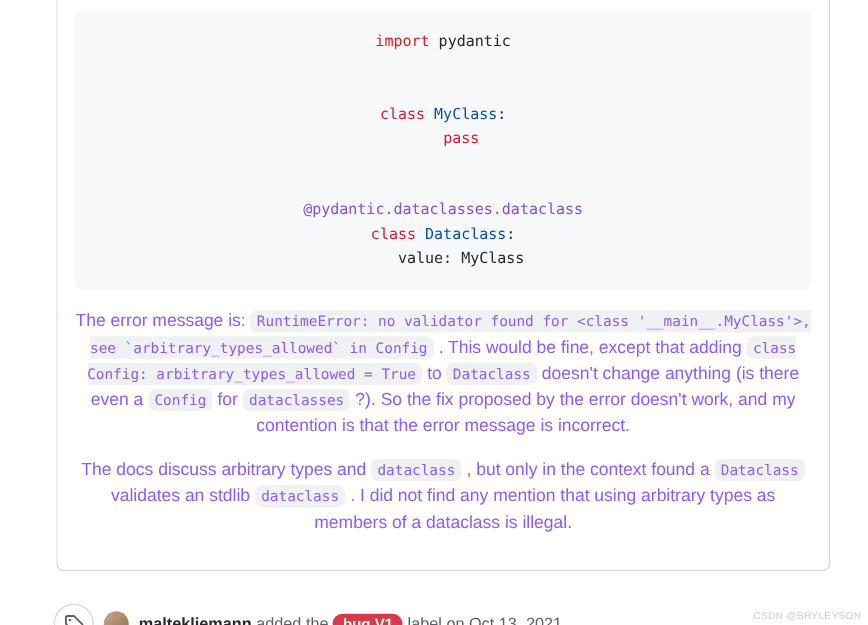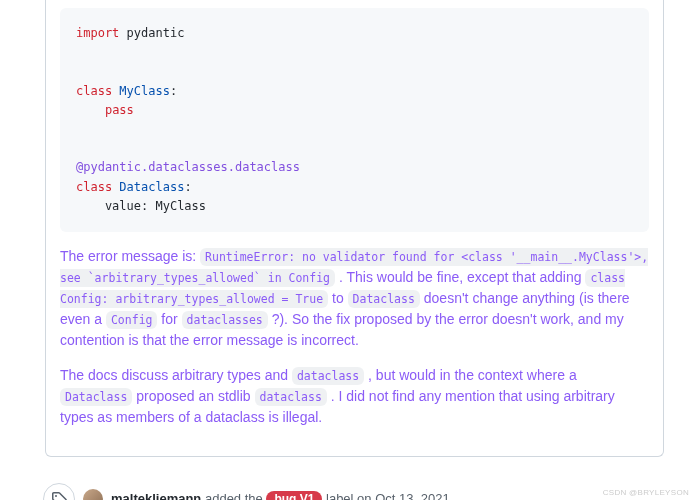--- a/index.html
+++ b/index.html
@@ -8,20 +8,21 @@
       font-size: 14px;
       color: #24292f;
       background: #fff;
       padding: 0 30px 0 45px;
     }
     .comment-card {
       border: 1px solid #d0d7de;
       border-radius: 6px;
       background: #fff;
       margin-bottom: 16px;
+      text-align: center;
     }
     .code-block {
       background: #f6f8fa;
       border-radius: 6px;
       margin: 0 14px 14px 14px;
       padding: 16px;
       font-family: ui-monospace, SFMono-Regular, "SF Mono", Menlo, Consolas, monospace;
       font-size: 12px;
       line-height: 1.6;
       overflow-x: auto;
@@ -96,21 +97,21 @@
 
 <span class="decorator">@pydantic.dataclasses.dataclass</span>
 <span class="keyword">class</span><span class="classname"> Dataclass</span><span>:</span>
 <span>    value: MyClass</span></pre>
   </div>
   <div class="text-body">
     <p>
       <span>The error message is: </span><code class="inline-code">RuntimeError: no validator found for &lt;class '__main__.MyClass'&gt;, see `arbitrary_types_allowed` in Config</code><span> . This would be fine, except that adding </span><code class="inline-code">class Config: arbitrary_types_allowed = True</code><span> to </span><code class="inline-code">Dataclass</code><span> doesn't change anything (is there even a </span><code class="inline-code">Config</code><span> for </span><code class="inline-code">dataclasses</code><span> ?). So the fix proposed by the error doesn't work, and my contention is that the error message is incorrect.</span>
     </p>
     <p>
-      <span>The docs discuss arbitrary types and </span><code class="inline-code">dataclass</code><span> , but would in the context where a </span><code class="inline-code">Dataclass</code><span> proposed an stdlib </span><code class="inline-code">dataclass</code><span> . I did not find any mention that using arbitrary types as members of a dataclass is illegal.</span>
+      <span>The docs discuss arbitrary types and </span><code class="inline-code">dataclass</code><span> , but only in the context found a </span><code class="inline-code">Dataclass</code><span> validates an stdlib </span><code class="inline-code">dataclass</code><span> . I did not find any mention that using arbitrary types as members of a dataclass is illegal.</span>
     </p>
   </div>
 </div>
 
 <div class="timeline-row">
   <span class="tag-icon">
     <svg width="16" height="16" viewBox="0 0 16 16" fill="currentColor">
         <path d="M1 7.775V2.75C1 1.784 1.784 1 2.75 1h5.025c.464 0 .91.184 1.238.513l6.25 6.25a1.75 1.75 0 010 2.474l-5.026 5.026a1.75 1.75 0 01-2.474 0l-6.25-6.25A1.75 1.75 0 011 7.775zM2.5 2.75v5.025c0 .066.026.13.073.177l6.25 6.25a.25.25 0 00.354 0l5.025-5.025a.25.25 0 000-.354l-6.25-6.25a.25.25 0 00-.177-.073H2.75a.25.25 0 00-.25.25zM6 5a1 1 0 11-2 0 1 1 0 012 0z"></path>
       </svg>
   </span>

